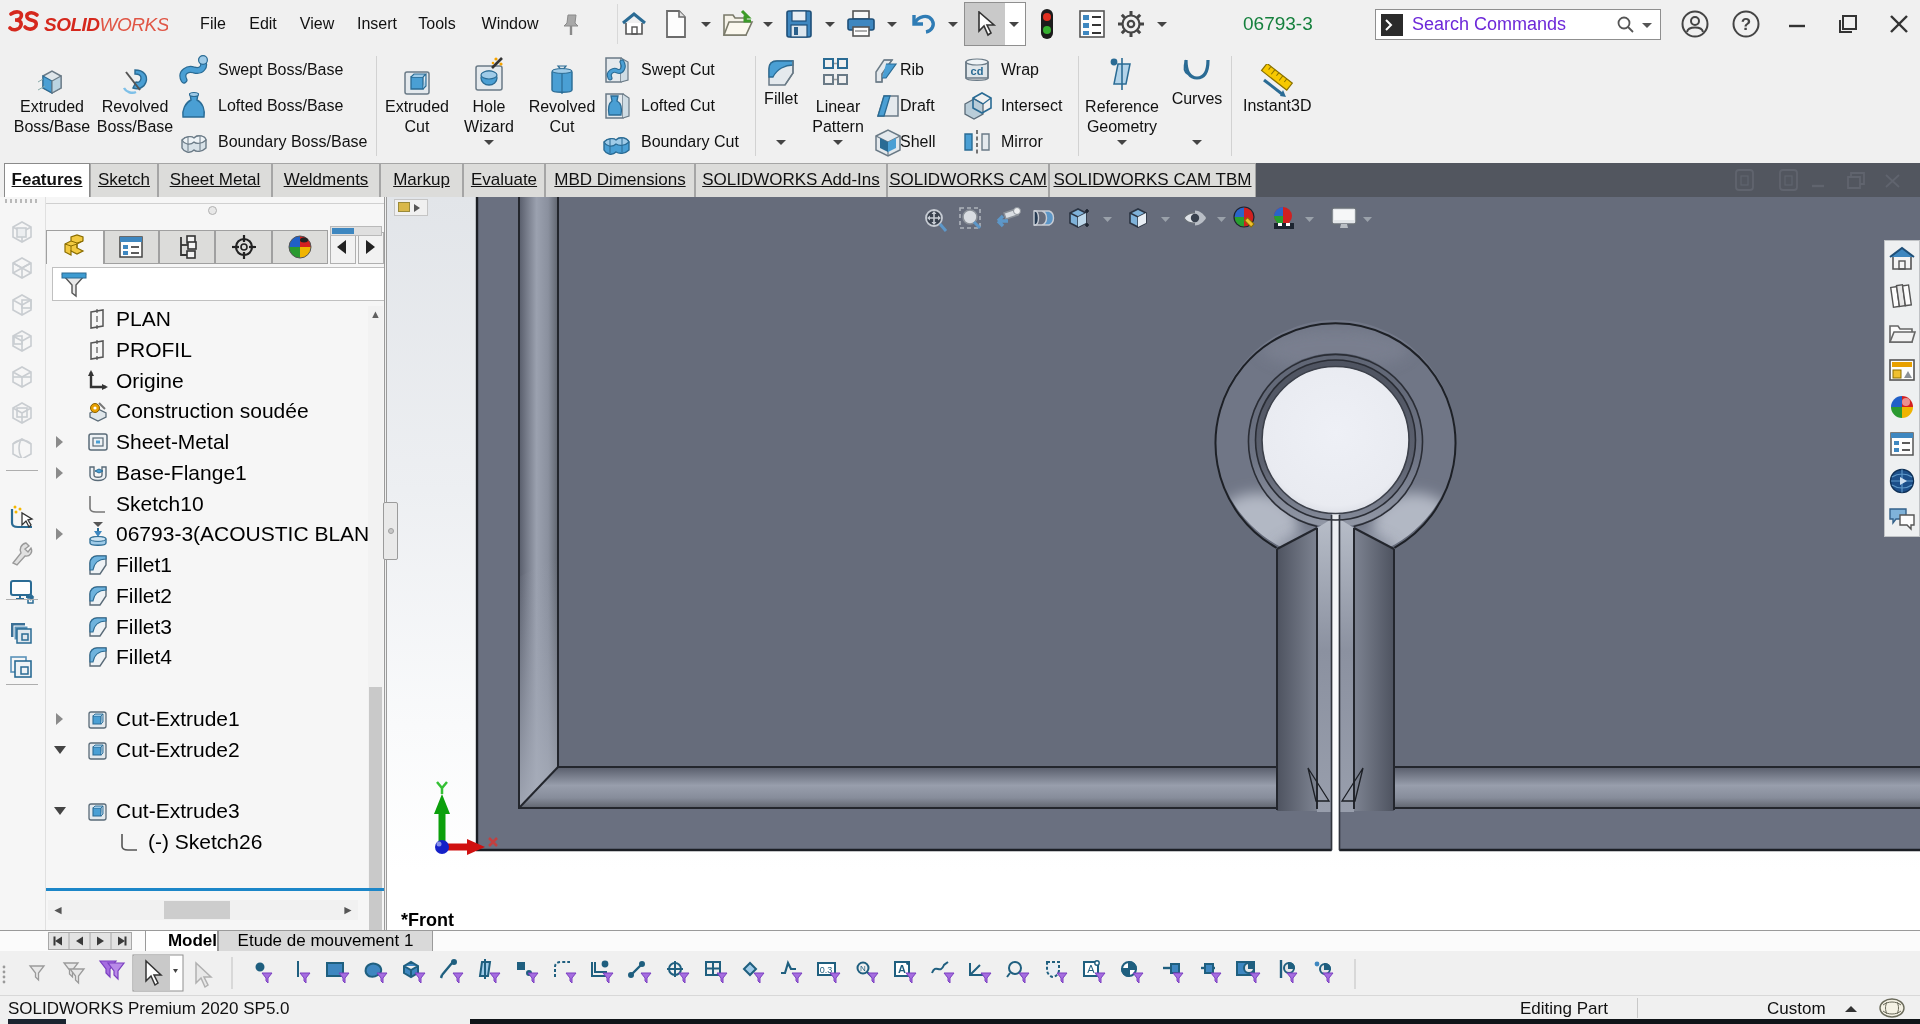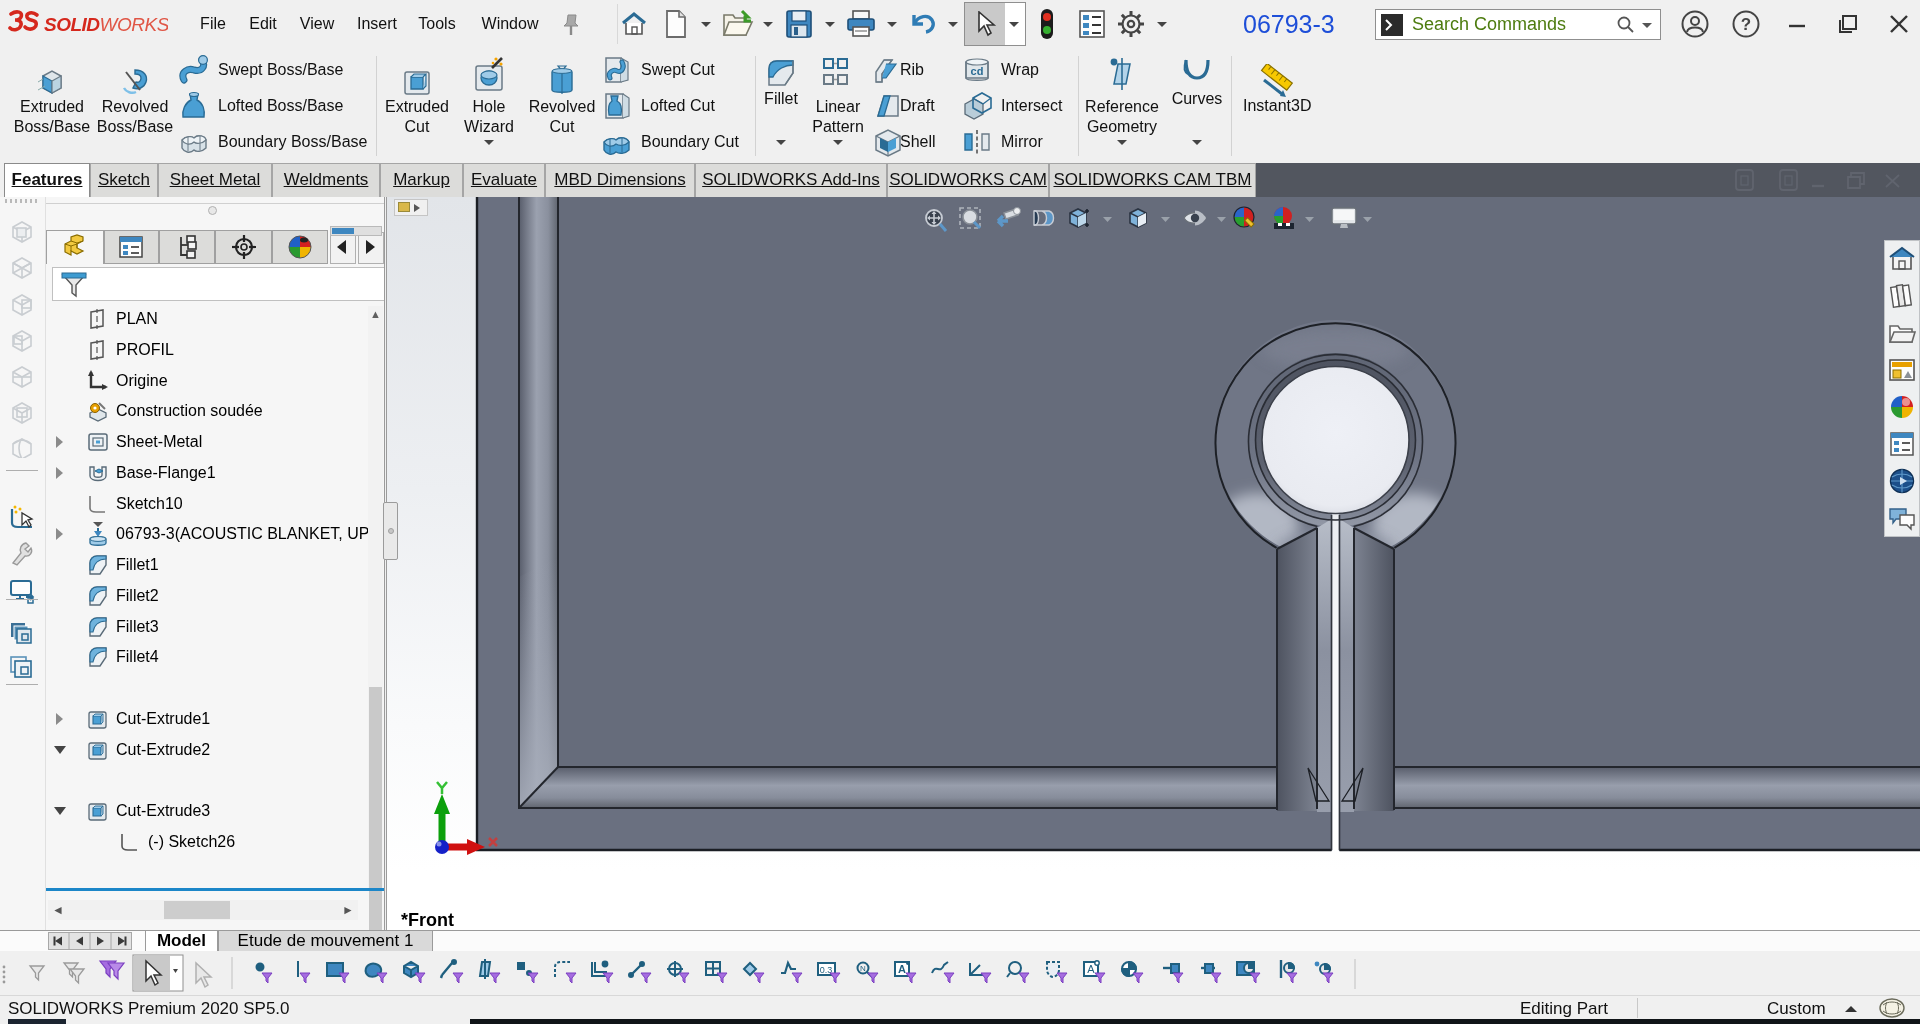--- a/index.html
+++ b/index.html
@@ -29,21 +29,21 @@
 #lefttools { position:absolute; left:0; top:0; width:46px; height:733px; background:#f6f6f6; border-right:1px solid #e0e0e0; }
 #treepanel { position:absolute; left:46px; top:0; width:339px; height:733px; background:#f6f6f6; }
 #panelborder { position:absolute; left:384px; top:0; width:3px; height:733px; background:#f0f0f0; border-left:1px solid #9b9b9b; border-right:1px solid #9b9b9b; }
 #viewport { position:absolute; left:387px; top:0; width:1533px; height:733px; background:linear-gradient(180deg,#e2e5e9 0%, #edeff2 40%, #f9fafb 72%, #ffffff 92%); }
 
 
 #ftabs { position:absolute; left:0px; top:33px; width:339px; height:34px; }
 .ftab { position:absolute; top:0; width:55px; height:34px; background:#dcdcda; border:1px solid #a0a0a0; }
 .ftab.active { background:#f6f6f6; border-bottom:none; }
 #filterbox { position:absolute; left:6px; top:70px; width:372px; height:34px; background:#fff; border:1px solid #c0c0c0; }
-#tree { position:absolute; left:0; top:106px; width:322px; height:585px; font-size:16px; color:#000; }
+#tree { position:absolute; left:0; top:106px; width:322px; height:585px; font-size:21px; color:#000; }
 .ti { position:absolute; left:0; width:322px; height:31px; line-height:31px; white-space:nowrap; }
 .ti .txt { position:absolute; left:70px; top:0; }
 .ti .exp { position:absolute; left:10px; top:10px; width:0; height:0; border-top:6px solid transparent; border-bottom:6px solid transparent; border-left:7px solid #8b8b8b; }
 .ti .expo { position:absolute; left:8px; top:12px; width:0; height:0; border-left:6px solid transparent; border-right:6px solid transparent; border-top:8px solid #444; }
 
 
 #modeltabs { position:absolute; left:0; top:930px; width:1920px; height:21px; background:#fbfbfb; border-top:1px solid #9a9a9a; }
 #sketchbar { position:absolute; left:0; top:951px; width:1615px; height:44px; background:#f0f0f0; }
 #statusbar { position:absolute; left:0; top:995px; width:1920px; height:24px; background:#f0f0f0; border-top:1px solid #d8d8d8; font-size:17px; color:#111; }
 #bottomstrip { position:absolute; left:0; top:1019px; width:1920px; height:5px; background:#f0f0f0; }
@@ -151,28 +151,28 @@
             <line x1="24" y1="15" x2="28" y2="15"></line>
             <line x1="5.8" y1="5.8" x2="8.6" y2="8.6"></line>
             <line x1="21.4" y1="21.4" x2="24.2" y2="24.2"></line>
             <line x1="5.8" y1="24.2" x2="8.6" y2="21.4"></line>
             <line x1="21.4" y1="8.6" x2="24.2" y2="5.8"></line>
           </g>
         </g>
       </svg>
     <div class="caret" style="left:1157px;top:22px"></div>
   </div>
-  <div class="abs" style="left:1243px;top:0;height:48px;line-height:48px;font-size:25px;color:#1d4ed8">06793-3</div>
+  <div class="abs" style="left:1243px;top:0;height:48px;line-height:48px;font-size:19px;color:#15803d">06793-3</div>
 
   <div class="abs" style="left:1375px;top:9px;width:286px;height:31px;background:#fff;border:1px solid #8f8f8f">
     <div class="abs" style="left:5px;top:4px;width:22px;height:22px;background:#2b2b2b"></div>
     <svg class="abs" style="left:7px;top:6px" width="18" height="18" viewBox="0 0 18 18">
         <path d="M3 4 L8 9 L3 14" stroke="#fff" stroke-width="2" fill="none"></path>
       </svg>
-    <div class="abs" style="left:36px;top:0;height:38px;line-height:29px;font-size:18px;color:#4d7c0f">Search Commands</div>
+    <div class="abs" style="left:36px;top:0;height:38px;line-height:29px;font-size:18px;color:#6d28d9">Search Commands</div>
     <svg class="abs" style="left:240px;top:5px" width="20" height="20" viewBox="0 0 20 20">
         <circle cx="8" cy="8" r="5.5" fill="none" stroke="#555" stroke-width="1.8"></circle>
         <line x1="12" y1="12" x2="17" y2="17" stroke="#555" stroke-width="1.8"></line>
       </svg>
     <div class="caret" style="left:266px;top:13px;border-top-color:#555"></div>
   </div>
   <div id="winbtns">
     <svg class="abs" style="left:1680px;top:9px" width="30" height="30" viewBox="0 0 30 30">
         <circle cx="15" cy="15" r="12.5" fill="none" stroke="#444" stroke-width="2"></circle>
         <circle cx="15" cy="12" r="4" fill="none" stroke="#444" stroke-width="2"></circle>
@@ -958,21 +958,21 @@
       <line x1="63" y1="0" x2="63" y2="18" stroke="#a8a8a8"></line>
     <g fill="#3a3a3a">
         <path d="M7,9 l7,-4.5 v9 Z"></path>
         <rect x="5.5" y="4.5" width="2" height="9"></rect>
         <path d="M28,9 l7,-4.5 v9 Z"></path>
         <path d="M56,9 l-7,-4.5 v9 Z"></path>
         <path d="M70,9 l7,4.5 v-9 Z" transform="rotate(180 73.5 9)"></path>
         <rect x="76.5" y="4.5" width="2" height="9"></rect>
       </g>
   </svg>
-  <div class="abs" style="left:145px;top:0;width:73px;height:21px;background:#fff;border:1px solid #9a9a9a;border-top:none;font-weight:bold;font-size:17px;text-align:center;line-height:20px">Model</div>
+  <div class="abs" style="left:145px;top:0;width:73px;height:21px;background:#fff;border:1px solid #9a9a9a;border-top:none;font-weight:bold;font-size:17px;text-align:right;line-height:20px">Model</div>
   <div class="abs" style="left:218px;top:0;width:215px;height:21px;background:#d9d9d9;border:1px solid #9a9a9a;border-top:none;font-size:17px;text-align:center;line-height:20px">Etude de mouvement 1</div>
 </div>
 
 <div id="sketchbar">
 <svg width="1920" height="44" viewBox="0 0 1920 44">
   <defs>
     <g id="pf">
           <path d="M0,0 L10,0 L6,5 L6,10 L4,8 L4,5 Z" fill="#a66de0" stroke="#7a3fc0" stroke-width="1"></path>
         </g>
     <g id="gf">

